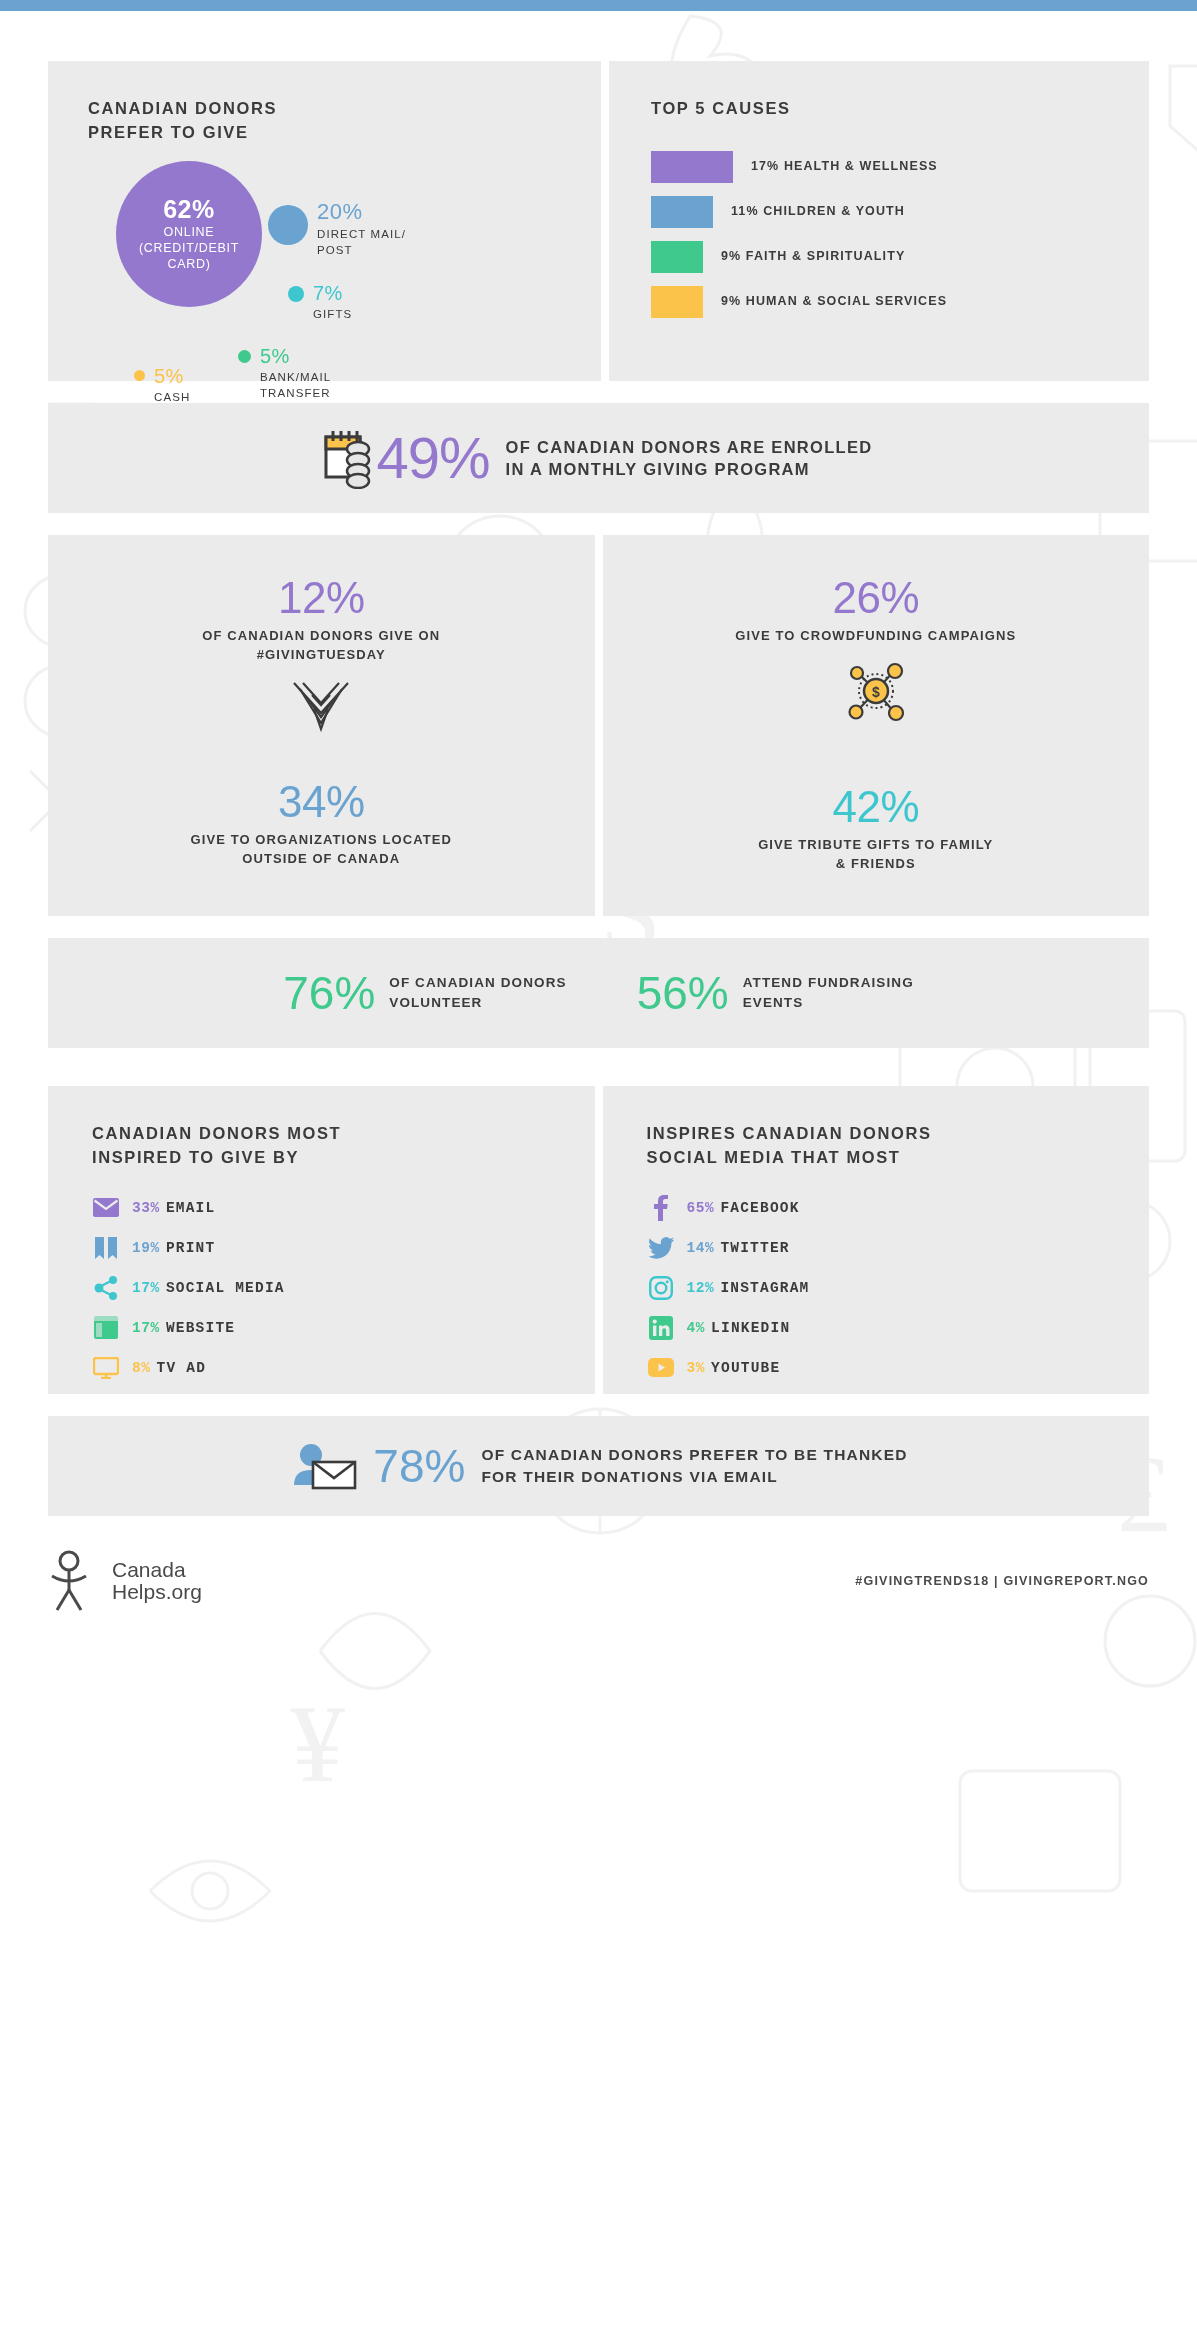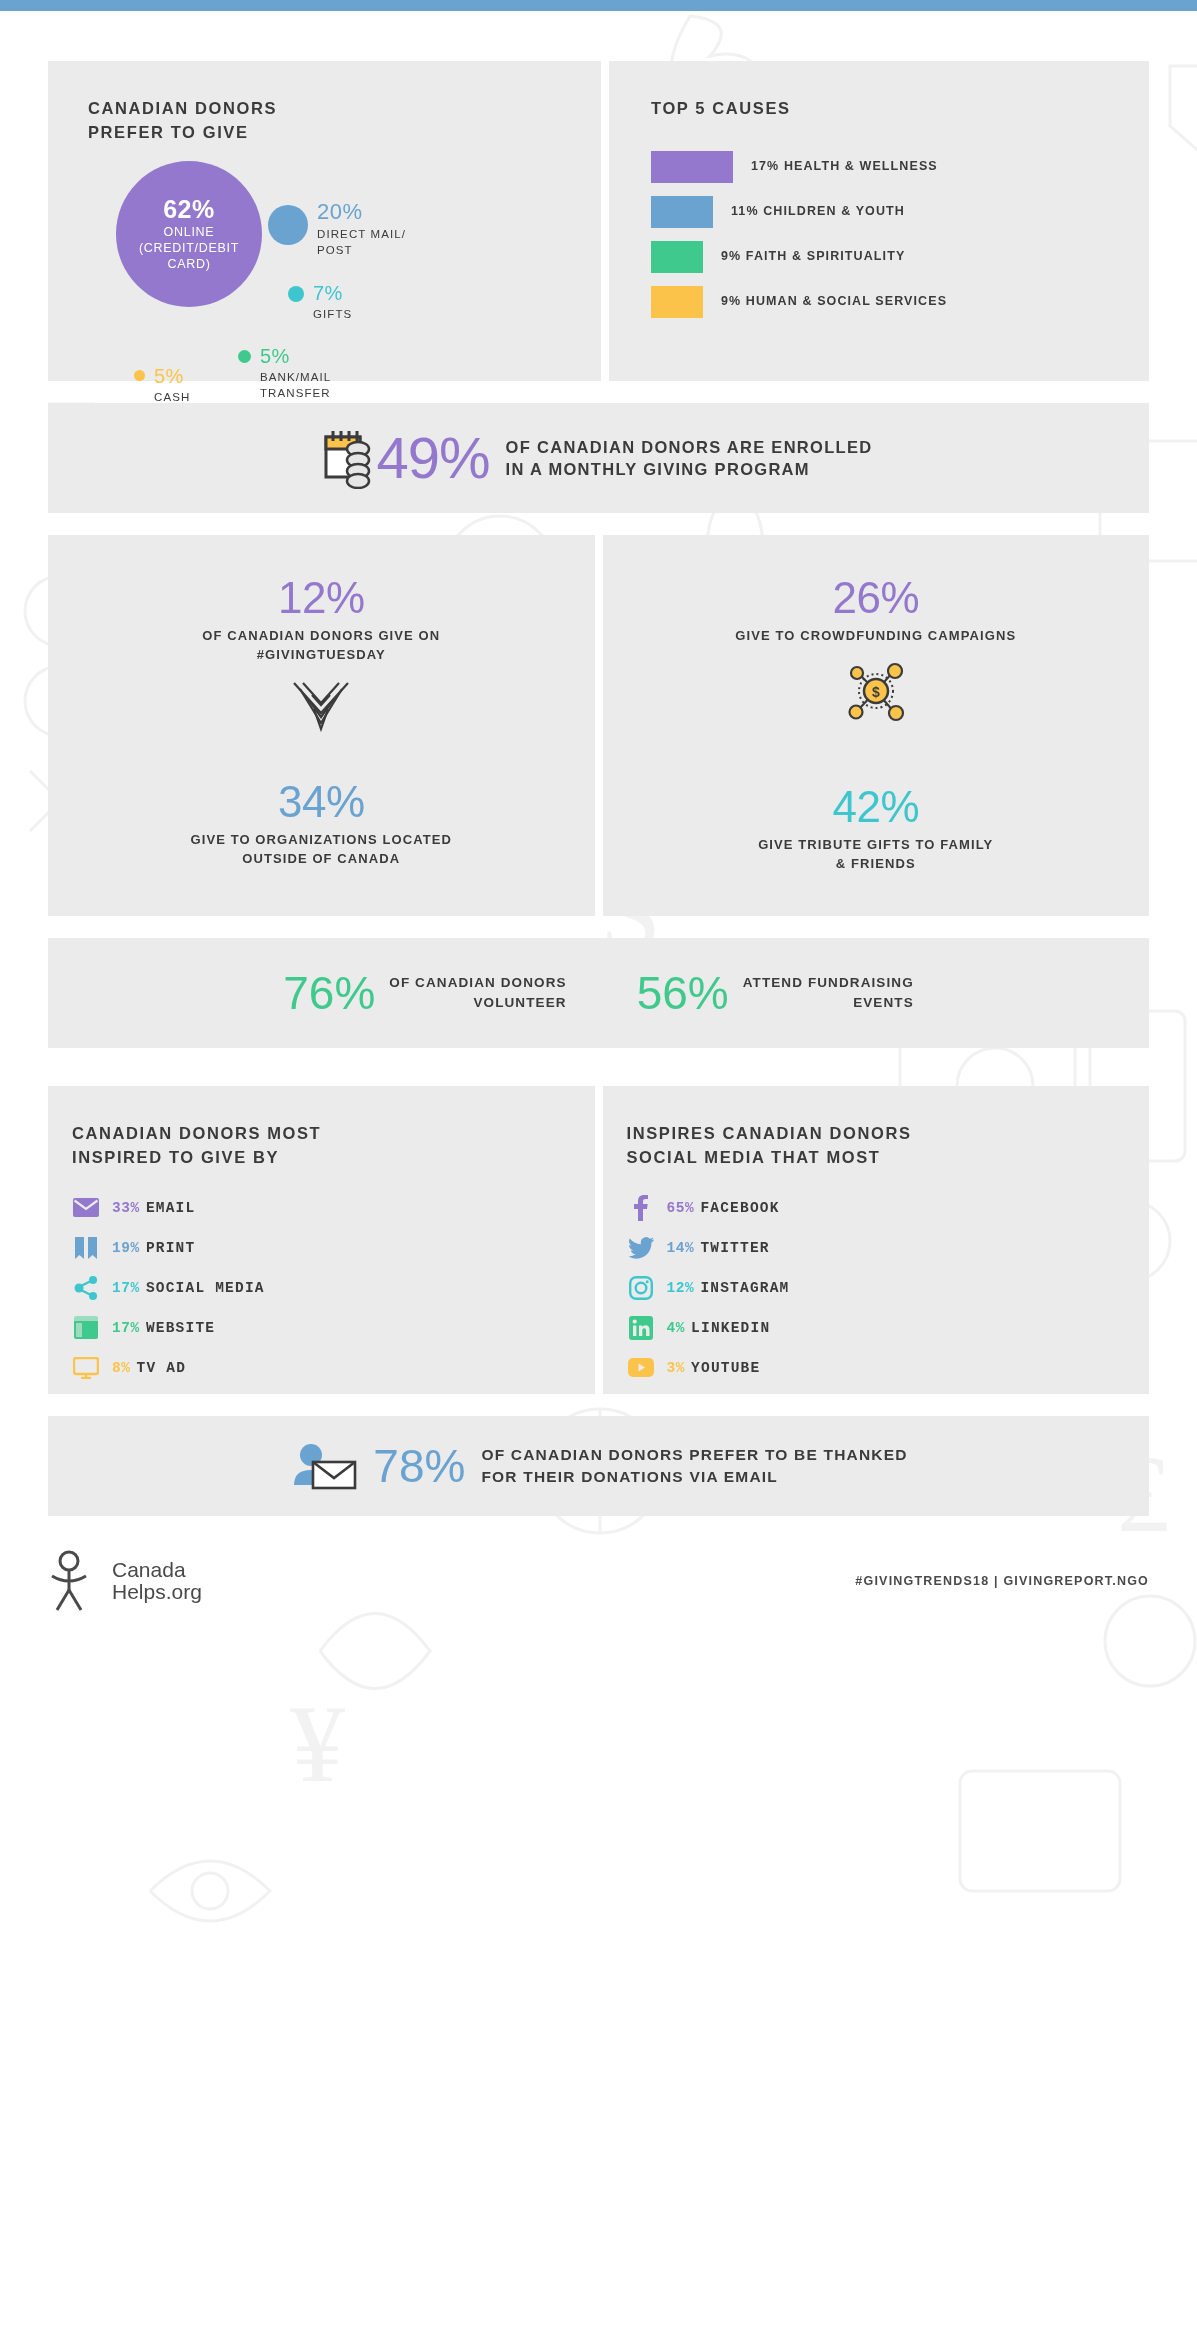--- a/index.html
+++ b/index.html
@@ -81,27 +81,27 @@
   #band49 .txt { font-size: 16.5px; font-weight: bold; letter-spacing: 1.3px; line-height: 1.35; margin-left: 16px; }
 
   
   .statcol { flex: 1; padding: 40px 20px 34px; text-align: center; }
   .stat { margin-bottom: 8px; }
   .stat .num { font-size: 44px; font-weight: 300; line-height: 1.05; letter-spacing: -.5px; }
   .stat .cap { font-size: 13px; font-weight: bold; letter-spacing: 1.1px; line-height: 1.45; margin-top: 6px; }
   .stat .icon { margin: 14px auto 0; }
 
   
-  #band2 { height: 110px; display: flex; align-items: center; justify-content: center; gap: 70px; text-align: right; }
+  #band2 { height: 110px; display: flex; align-items: center; justify-content: center; gap: 70px; }
   .inlinestat { display: flex; align-items: center; }
   .inlinestat .num { font-size: 46px; font-weight: 300; line-height: 1; }
   .inlinestat .cap { font-size: 13.5px; font-weight: bold; letter-spacing: 1.1px; line-height: 1.5; margin-left: 14px; }
 
   
-  #panel-inspire, #panel-social { flex: 1; height: 308px; padding: 36px 0 0 24px; }
+  #panel-inspire, #panel-social { flex: 1; height: 308px; padding: 36px 0 0 44px; }
   .ilist { margin-top: 26px; }
   .irow { display: flex; align-items: center; margin-bottom: 16px; font-family: Liberation Mono, monospace; }
   .irow .ico { width: 28px; height: 24px; flex: none; display: flex; align-items: center; justify-content: center; }
   .irow .ipct { font-size: 14.5px; font-weight: bold; letter-spacing: .6px; margin-left: 12px; }
   .irow .iname { font-size: 14.5px; font-weight: bold; letter-spacing: 1.2px; margin-left: 6px; color: #3b3b3b; }
 
   
   #band78 { height: 100px; display: flex; align-items: center; justify-content: center; }
   #band78 .num { font-size: 46px; font-weight: 300; line-height: 1; margin-left: 14px; }
   #band78 .txt { font-size: 15.5px; font-weight: bold; letter-spacing: 1.2px; line-height: 1.4; margin-left: 16px; }

